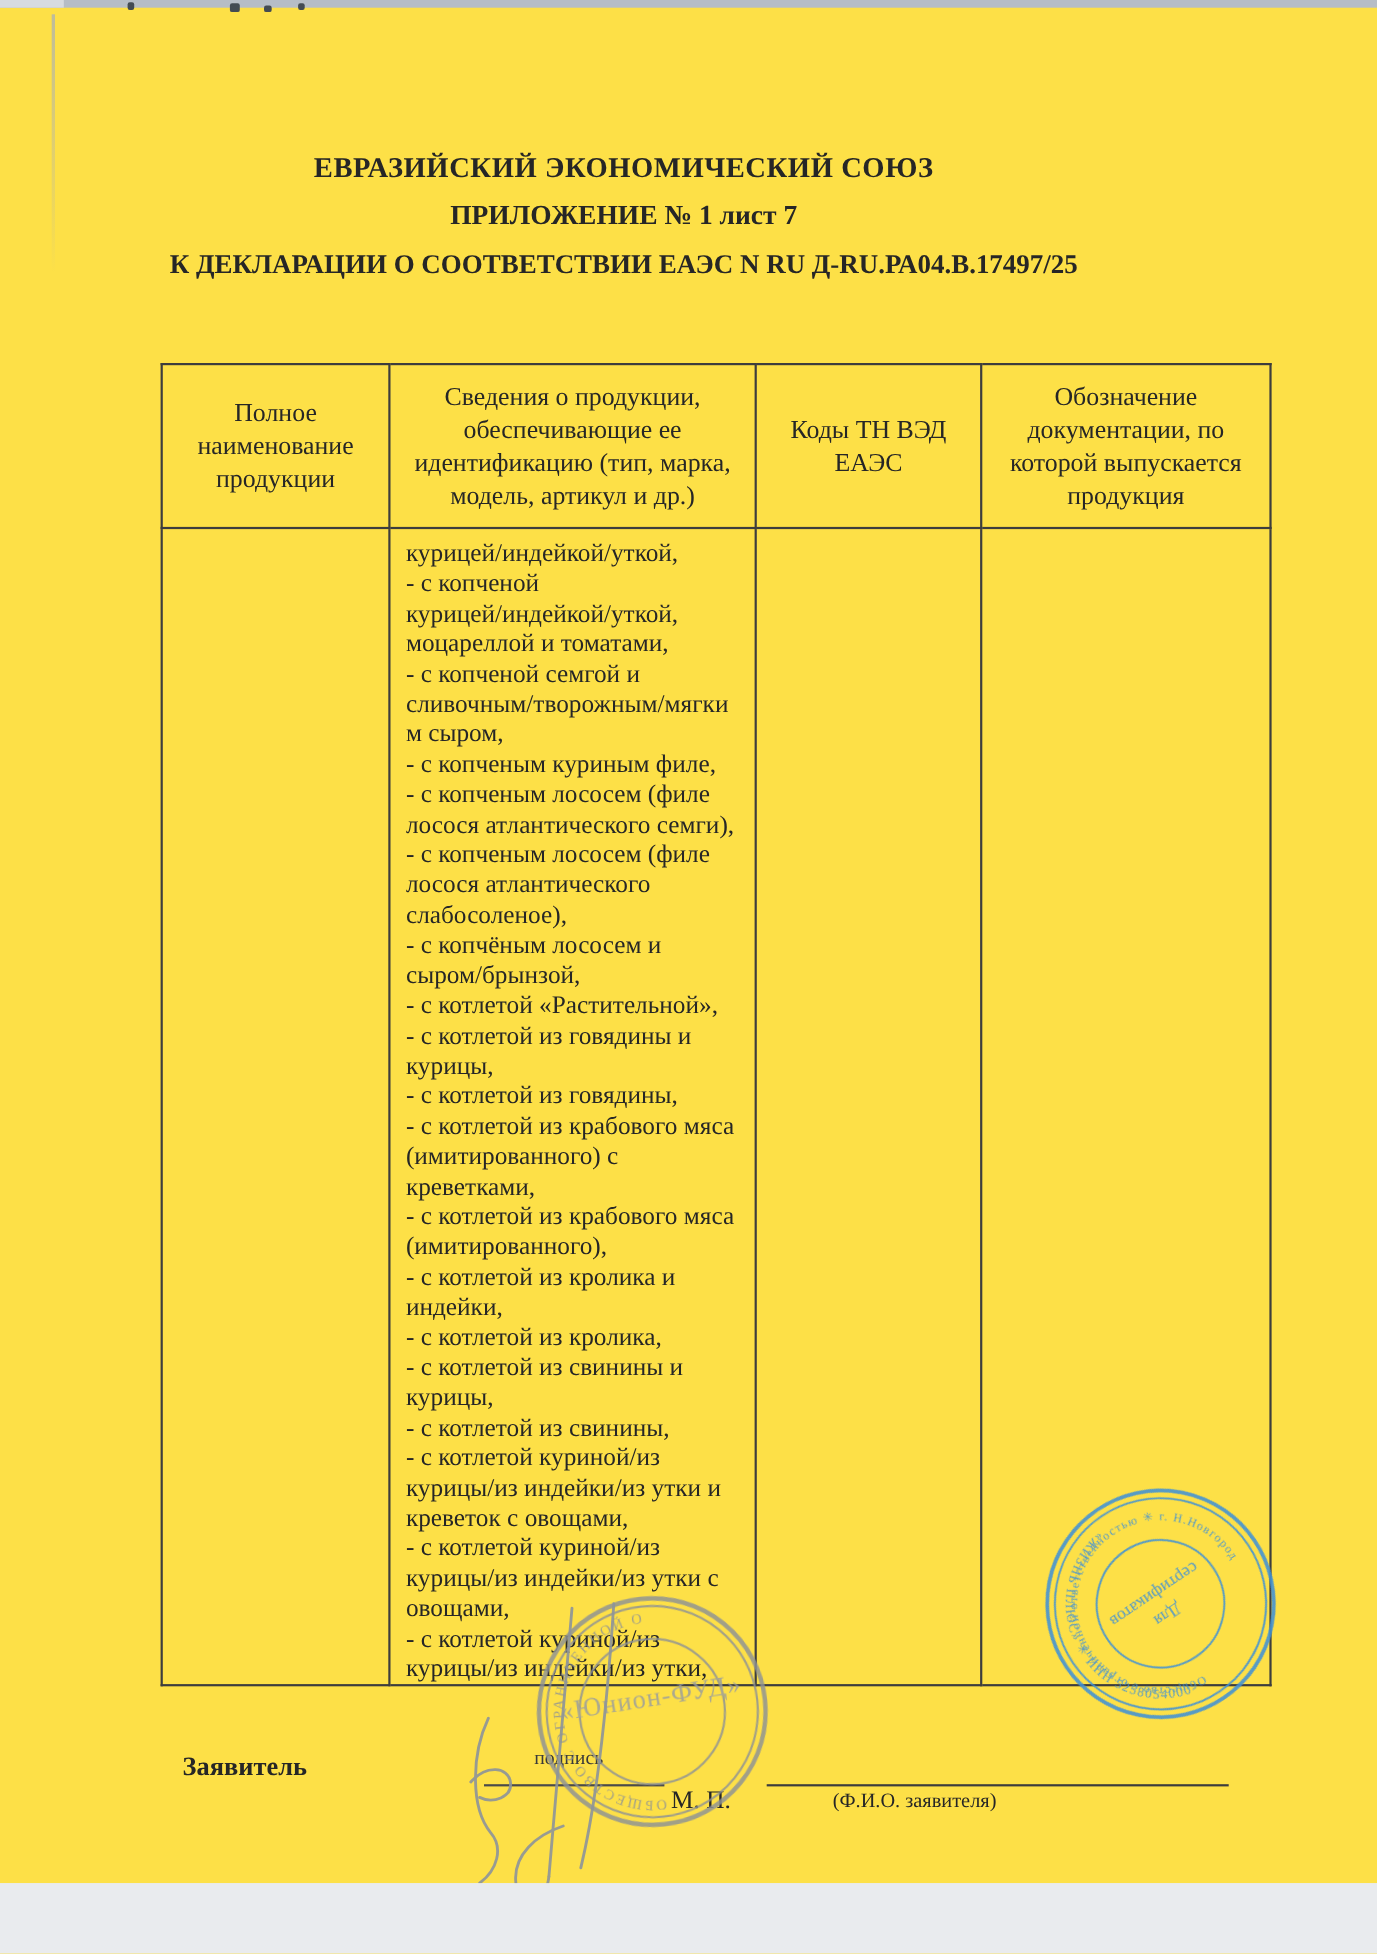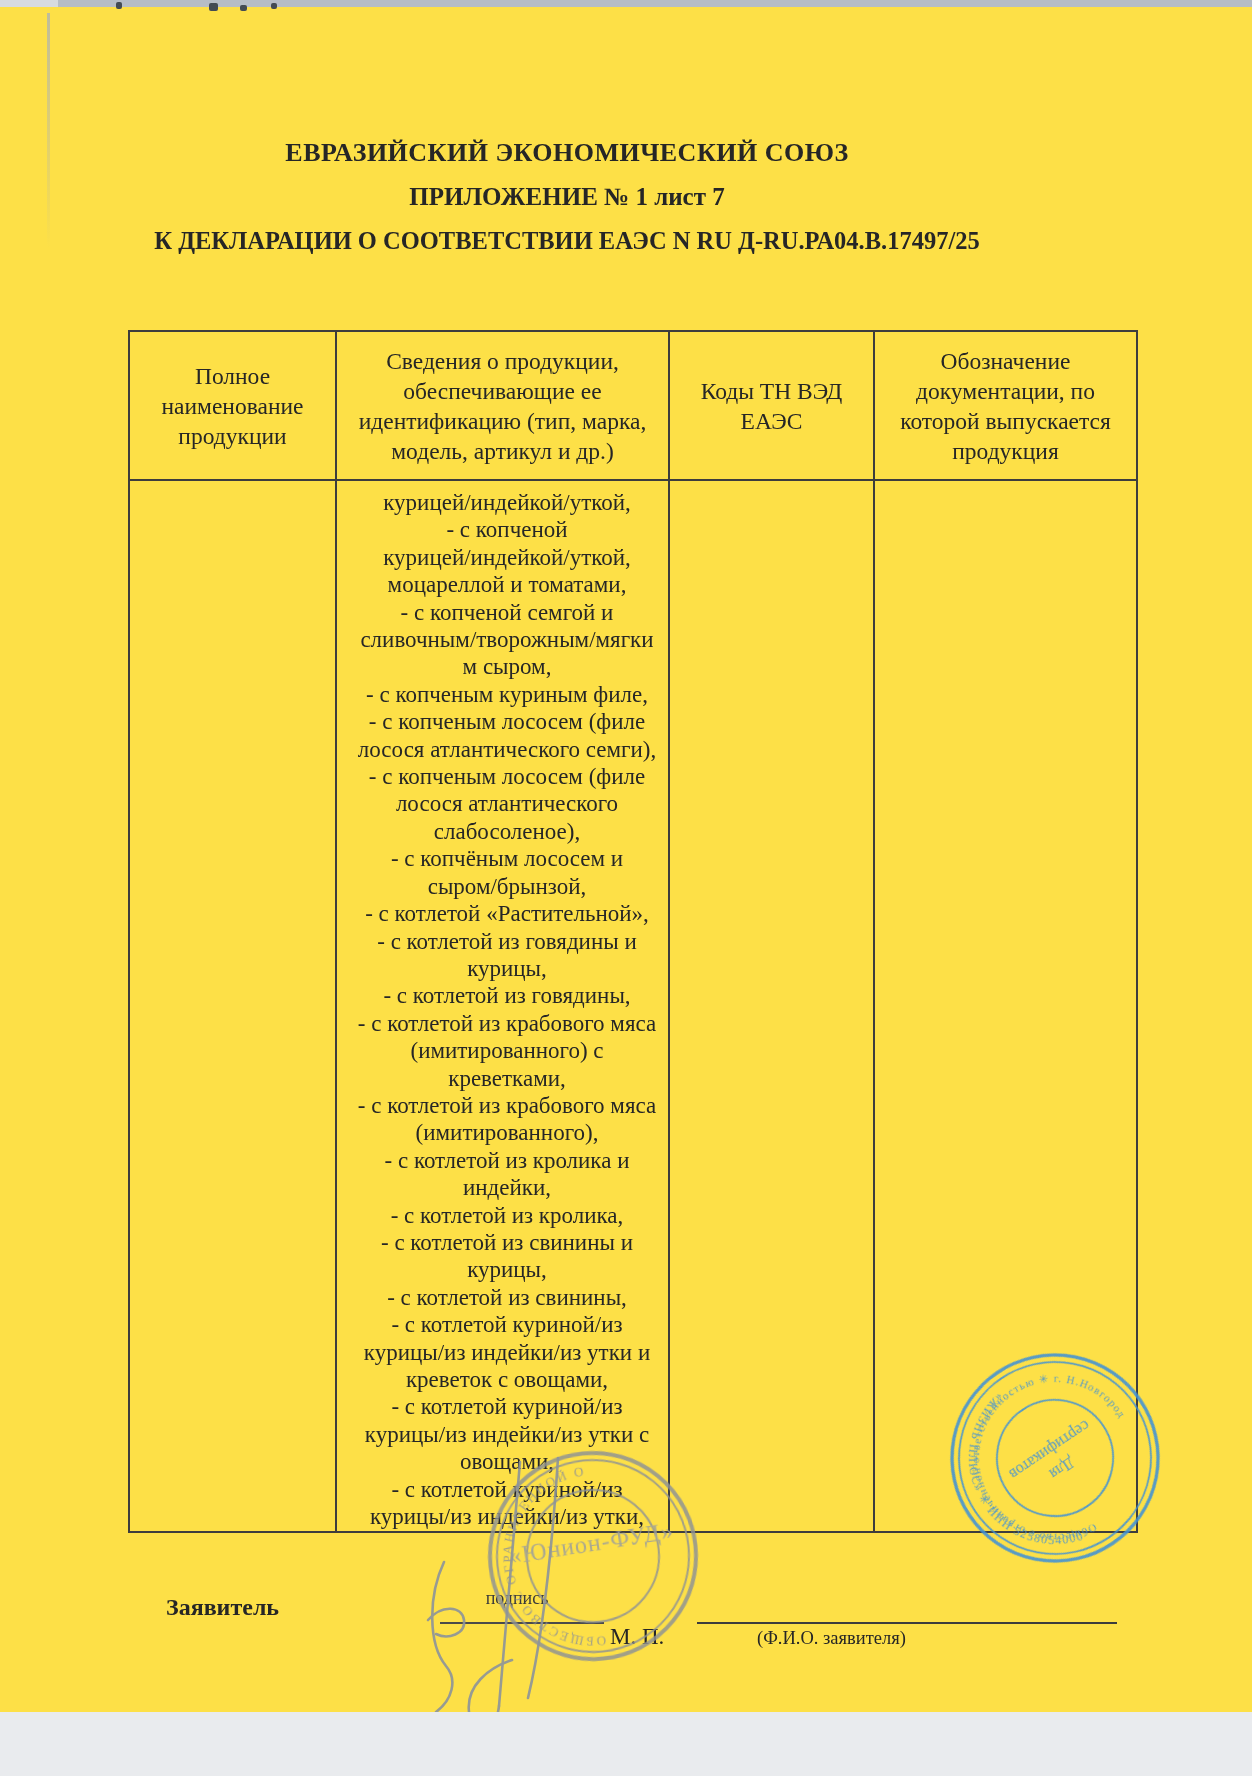--- a/index.html
+++ b/index.html
@@ -11,23 +11,23 @@
   .speck{position:absolute;background:#434b53;border-radius:2px;}
   .left-streak{position:absolute;left:47px;top:13px;width:3px;height:235px;
         background:linear-gradient(#a9b0b8,rgba(170,177,185,0));opacity:.75;}
   .bottom-strip{position:absolute;left:0;top:1735px;}
   
   .head-wrap{position:absolute;left:0;top:0;width:1134px;text-align:center;}
   .h1{position:absolute;left:0;top:138px;width:100%;font-size:26px;font-weight:bold;letter-spacing:.5px;}
   .h2{position:absolute;left:0;top:183px;width:100%;font-size:25px;font-weight:bold;}
   .h3{position:absolute;left:0;top:227px;width:100%;font-size:24.5px;font-weight:bold;}
   
-  table.doc{position:absolute;left:128px;top:330px;width:1008px;height:1200px;
+  table.doc{position:absolute;left:146px;top:330px;width:1008px;height:1200px;
         border-collapse:collapse;table-layout:fixed;}
-  table.doc td,table.doc th{border:2px solid #3d3d3d;font-weight:normal;text-align:center;}
+  table.doc td,table.doc th{border:2px solid #3d3d3d;font-weight:normal;}
   table.doc th{height:143px;text-align:center;vertical-align:middle;
         font-size:23.5px;line-height:30px;padding:2px 12px;}
   table.doc td{vertical-align:top;}
   .plist{padding:7px 4px 0 13px;font-size:23px;line-height:27.4px;}
   .pl{white-space:nowrap;}
   
   .applicant{position:absolute;left:166px;top:1594px;font-size:24px;font-weight:bold;}
   .sig-line{position:absolute;left:440px;top:1622px;width:164px;border-top:2px solid #4a4a4a;}
   .sig-caption{position:absolute;left:452px;top:1588px;width:130px;text-align:center;font-size:18px;color:#3a3a3a;}
   .mp{position:absolute;left:610px;top:1624px;font-size:23px;}

